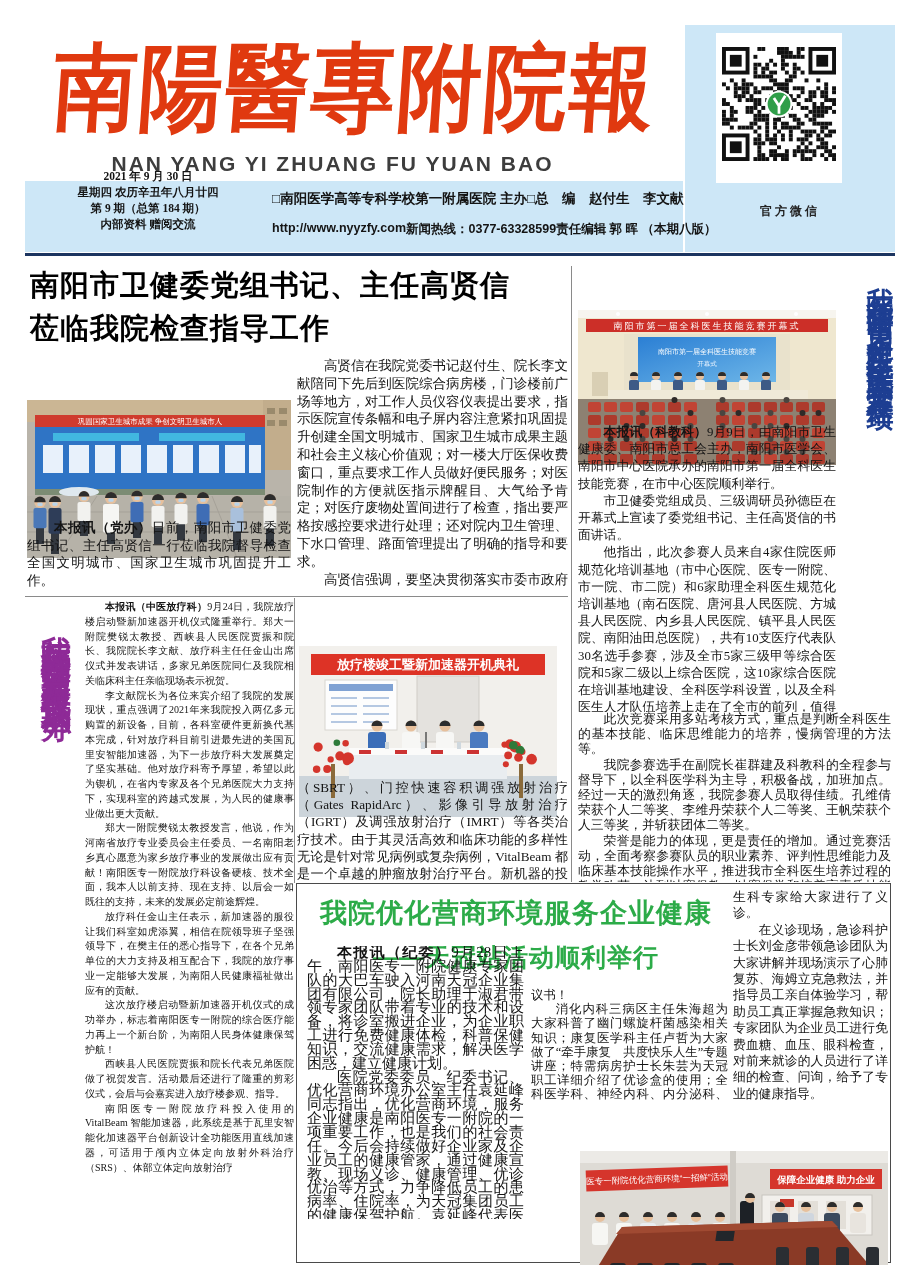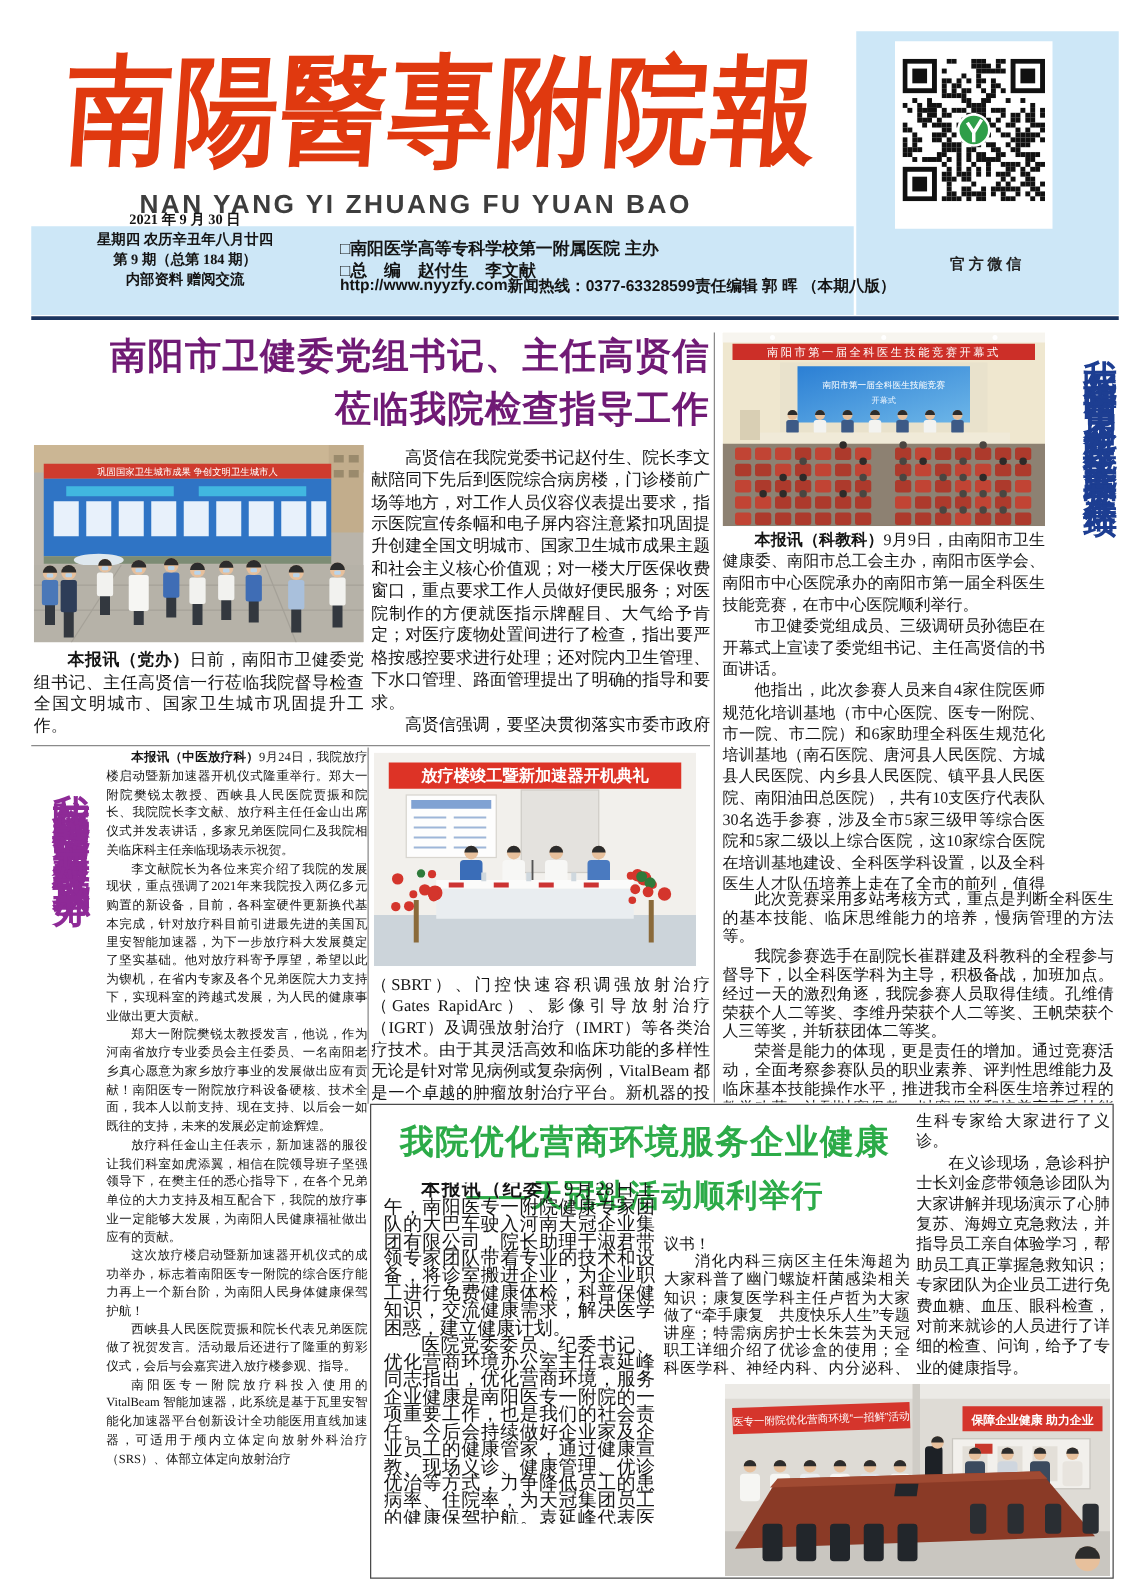--- a/index.html
+++ b/index.html
@@ -15,32 +15,32 @@
       font-family:"Liberation Sans","DejaVu Sans",sans-serif;font-weight:900;font-size:84px;
       letter-spacing:2px;line-height:124px;text-align:center;transform:skewX(-4deg) scaleY(1.12);
       transform-origin:center;white-space:nowrap;}
   .mast-pinyin{left:60px;top:152px;width:545px;height:26px;font-weight:bold;font-size:21px;
       color:#3d3d3d;letter-spacing:2px;text-align:center;white-space:nowrap;}
   .strip-blue{left:25px;top:181px;width:658px;height:71px;background:#cde7f7;}
   .panel-blue{left:685px;top:25px;width:210px;height:227px;background:#cde7f7;}
   .date-block{left:28px;top:168px;width:240px;height:64px;font-size:11.5px;font-weight:bold;
       line-height:16px;text-align:center;}
   .org-line1{left:272px;top:190px;width:408px;height:20px;font-weight:bold;font-size:13.5px;
-      display:flex;justify-content:space-between;white-space:nowrap;flex-direction:column;}
+      display:flex;justify-content:space-between;white-space:nowrap;}
   .org-line2{left:272px;top:221px;width:408px;height:20px;font-weight:bold;font-size:12.5px;
       display:flex;justify-content:space-between;white-space:nowrap;}
   .qr-box{left:716px;top:33px;width:126px;height:150px;background:#ffffff;}
   .qr-box svg{position:absolute;left:6px;top:14px;width:114px;height:114px;}
   .wechat{left:685px;top:203px;width:210px;height:24px;font-size:12px;letter-spacing:3px;
       text-align:center;font-weight:bold;color:#222;}
   .head-rule{left:25px;top:253px;width:870px;height:3px;background:#1c3560;}
   
-  .a1-headline{left:30px;top:264px;width:538px;height:88px;color:#701a75;font-weight:900;
-      font-size:29px;line-height:43px;text-align:right;letter-spacing:1px;}
-  .photo{position:absolute;overflow:hidden;}
+  .a1-headline{left:30px;top:264px;width:538px;height:88px;color:#000000;font-weight:900;
+      font-size:29px;line-height:43px;text-align:left;letter-spacing:1px;}
+  .photo{position:absolute;overflow:hidden;margin-top:44px;}
   .photo svg{display:block;width:100%;height:100%;}
   .photo1{left:27px;top:356px;width:264px;height:158px;}
   .a1-body{left:297px;top:357px;width:271px;height:231px;font-size:13.5px;line-height:17.8px;}
   .a1-intro{left:27px;top:519px;width:264px;height:72px;font-size:13.5px;line-height:17.6px;}
   .hline1{left:25px;top:596px;width:543px;height:1px;}
   .vline1{left:571px;top:266px;width:1px;height:616px;}
   .vline2{left:294px;top:598px;width:1px;height:285px;}
   
   .a2-vtitle{left:26px;top:611px;width:56px;height:654px;writing-mode:vertical-rl;
       text-orientation:upright;font-family:"Liberation Sans","DejaVu Sans",sans-serif;

